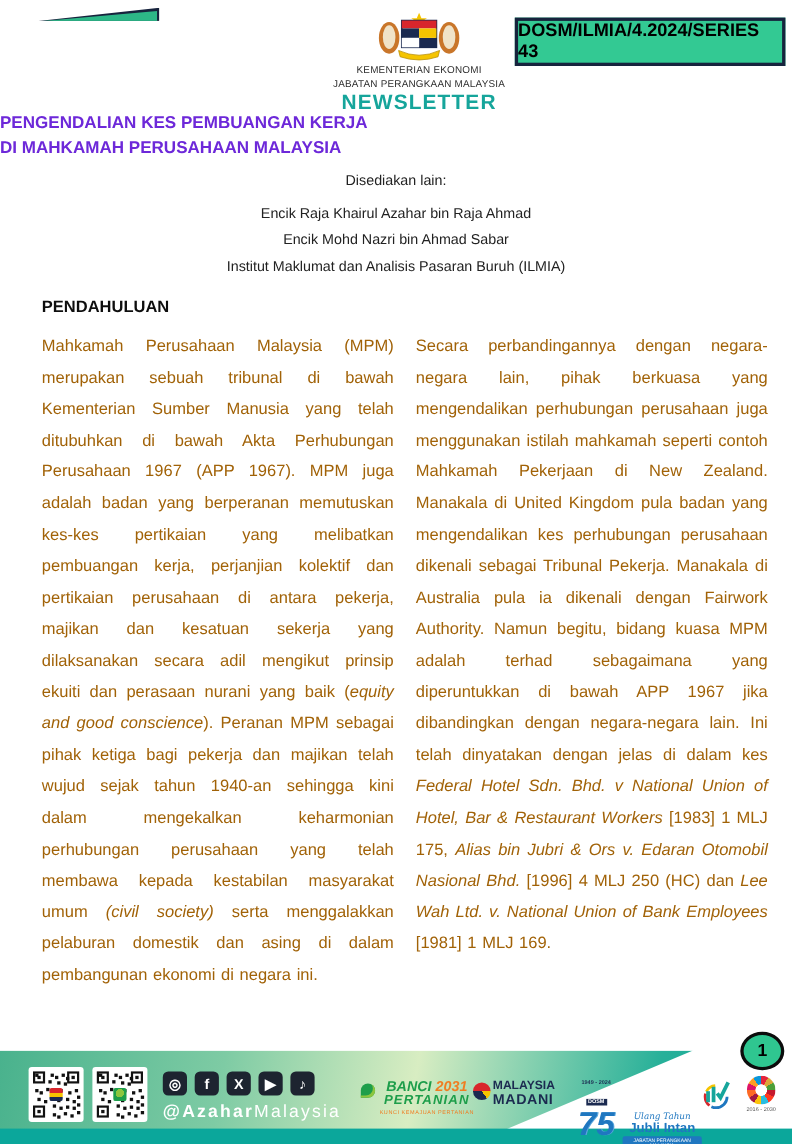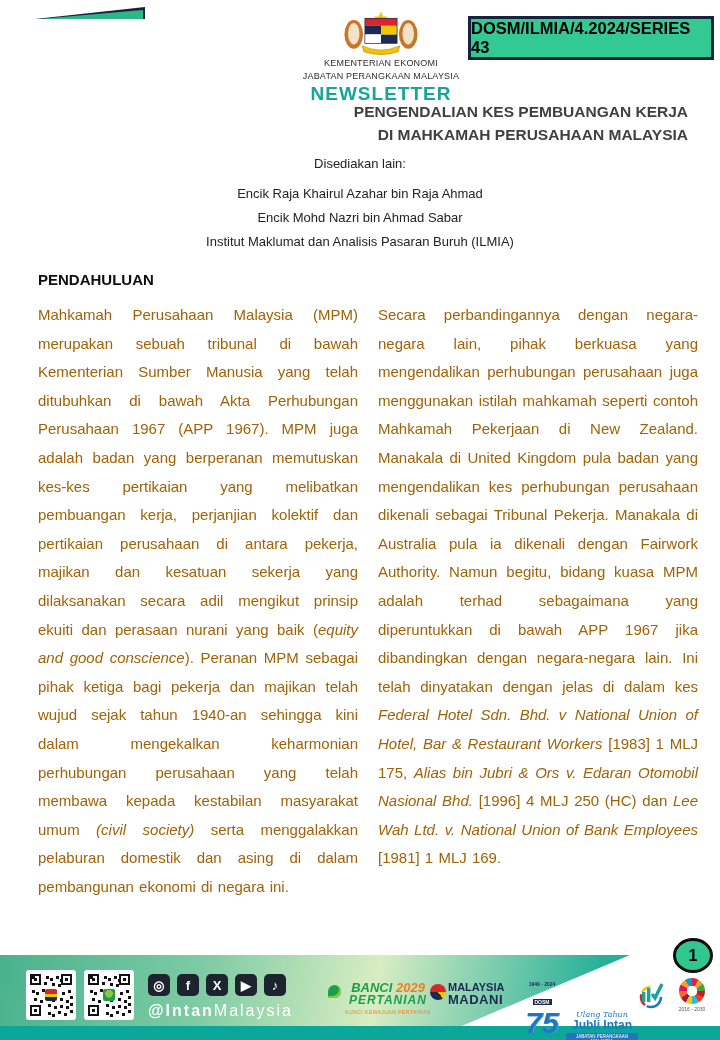--- a/index.html
+++ b/index.html
@@ -16,22 +16,22 @@
   .brand{font-size:19px; font-weight:bold; color:#16a59b; letter-spacing:1px; margin-top:2px;}
   
   .badge{position:absolute; left:468px; top:16px; width:240px; height:38px;
     background:#33c993; border:3px solid #17233d; display:flex; align-items:center; justify-content:center;}
   .badge-flap{position:absolute; left:35px; top:7px; width:110px; height:12px;
     background:#17233d; clip-path:polygon(0 100%, 100% 0, 100% 100%);}
   .badge-flap-inner{position:absolute; left:39px; top:10px; width:104px; height:9px;
     background:#2db787; clip-path:polygon(0 100%, 100% 0, 100% 100%);}
   .badge-text{font-size:16.5px; font-weight:bold; color:#000;}
   
-  .title{position:absolute; left:0; top:100px; width:688px; text-align:right;
-    font-size:15.5px; font-weight:bold; line-height:23px; color:#404040;}
+  .title{position:absolute; left:0; top:100px; width:688px; text-align:left;
+    font-size:15.5px; font-weight:bold; line-height:23px; color:#6d28d9;}
   .byline{position:absolute; left:0; top:156px; width:720px; text-align:center; font-size:13px; color:#222;}
   .byline .label{margin-bottom:11px;}
   .byline .author{line-height:24px;}
   
   .section-heading{position:absolute; left:38px; top:271px; font-size:15px; font-weight:bold; color:#0e0e0e;}
   .col{position:absolute; top:301px; width:320px; font-size:15px; line-height:28.6px;
     text-align:justify; color:#a16207; word-spacing:1px;}
   .col-left{left:38px;} .col-right{left:378px;}
   .it{font-style:italic;}
   
@@ -161,26 +161,26 @@
   </div>
 
   <div class="social">
     <div class="social-row">
       <span class="sicon">◎</span>
       <span class="sicon">f</span>
       <span class="sicon">X</span>
       <span class="sicon">▶</span>
       <span class="sicon">♪</span>
     </div>
-    <div class="handle"><b>@Intan</b><span>Malaysia</span></div>
+    <div class="handle"><b>@Azahar</b><span>Malaysia</span></div>
   </div>
 
   <div class="logo banci">
     <span class="leaf"></span>
-    <div class="row1"><span class="w1">BANCI</span> <span class="yr">2029</span></div>
+    <div class="row1"><span class="w1">BANCI</span> <span class="yr">2031</span></div>
     <div class="row2">PERTANIAN</div>
     <div class="tag">KUNCI KEMAJUAN PERTANIAN</div>
   </div>
 
   <div class="logo madani">
     <span class="mark"></span>
     <div class="l1">MALAYSIA</div>
     <div class="l2">MADANI</div>
   </div>
 

